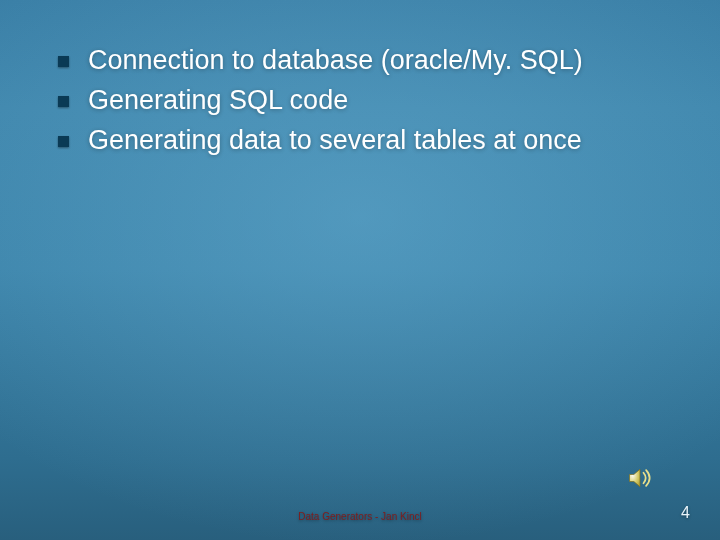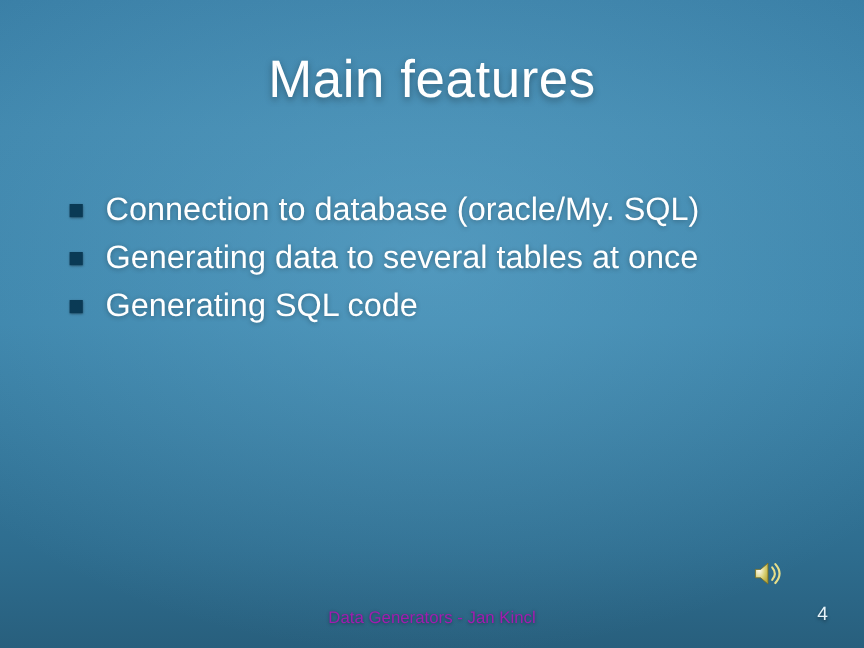--- a/index.html
+++ b/index.html
@@ -48,22 +48,22 @@
     background: #0a3a55;
     box-shadow: 0 1px 2px rgba(0,0,0,0.4);
   }
   .footer {
     position: absolute;
     bottom: 18px;
     left: 0;
     width: 100%;
     display: flex;
     justify-content: center;
-    font-size: 14px;
-    color: #a21caf;
+    font-size: 10px;
+    color: #7f1d1d;
     text-shadow: 0 1px 3px rgba(0,0,0,0.4);
   }
   .page-number {
     position: absolute;
     bottom: 18px;
     right: 30px;
     font-size: 16px;
     color: #e8f4fa;
     text-shadow: 0 1px 3px rgba(0,0,0,0.4);
   }
@@ -73,26 +73,25 @@
     right: 66px;
     width: 28px;
     height: 28px;
   }
   .sound-icon svg { width: 100%; height: 100%; display: block; }
 </style>
 </head>
 <body>
 
 <div class="slide">
-  <h1 class="title">Main features</h1>
 
   <ul class="bullets">
     <li><span>Connection to database (oracle/My. SQL)</span></li>
+    <li><span>Generating SQL code</span></li>
     <li><span>Generating data to several tables at once</span></li>
-    <li><span>Generating SQL code</span></li>
   </ul>
 
   <div class="sound-icon">
     <svg viewBox="0 0 32 32">
       <defs>
         <radialGradient id="sg" cx="30%" cy="30%" r="80%">
           <stop offset="0%" stop-color="#fefefe"></stop>
           <stop offset="60%" stop-color="#d9d072"></stop>
           <stop offset="100%" stop-color="#b7a93e"></stop>
         </radialGradient>

